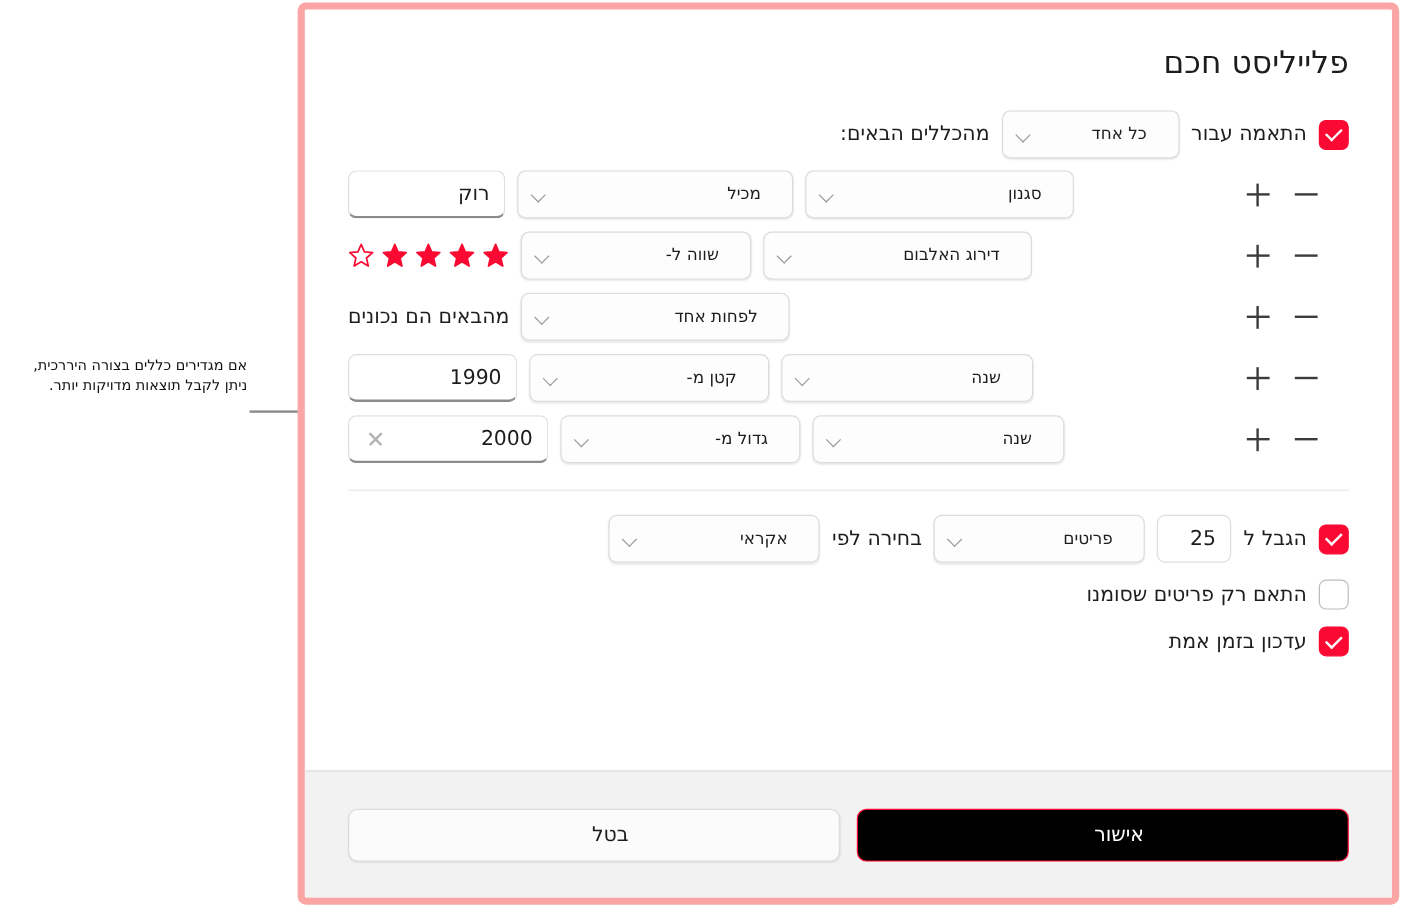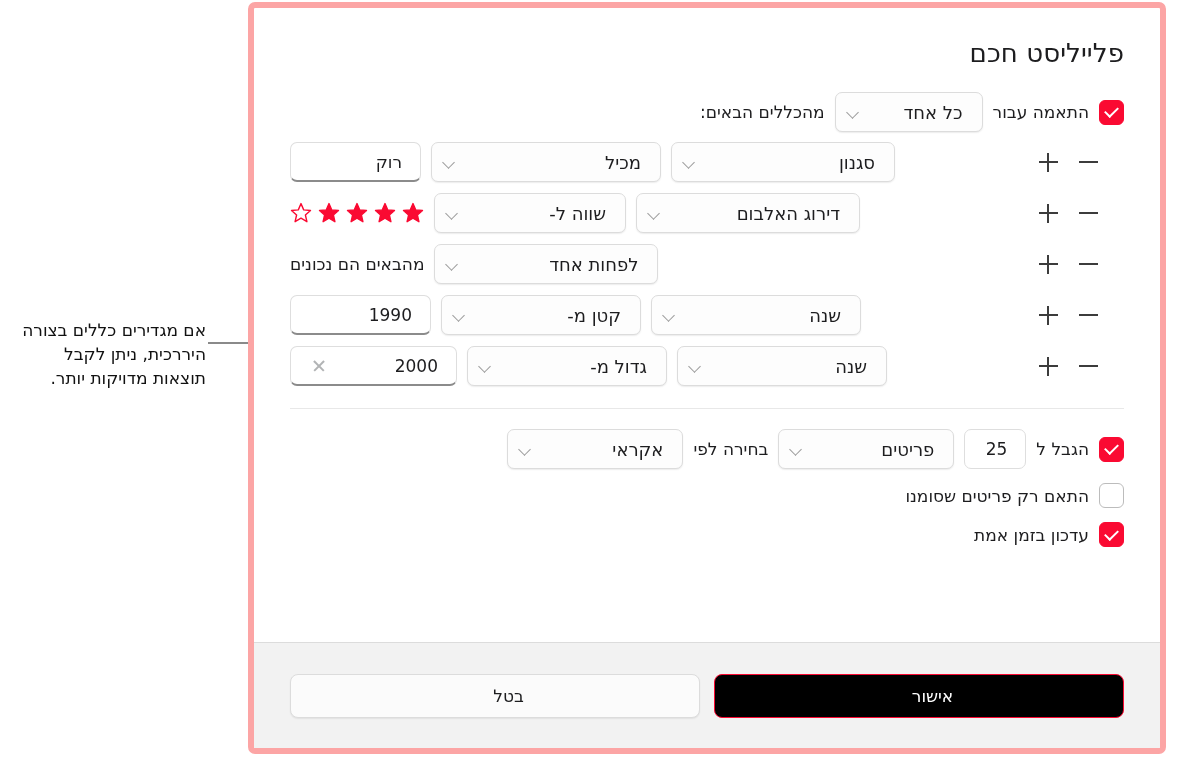--- a/index.html
+++ b/index.html
@@ -86,22 +86,22 @@
   
   .popup {
     height: 40px;
     background: #fdfdfd;
     border: 1px solid #dcdcdc;
     border-radius: 7px;
     box-shadow: 0 1px 1.5px rgba(0,0,0,.08);
     display: flex;
     align-items: center;
     justify-content: flex-start;
-    padding: 0 3px 0 11px;
-    font-size: 18px;
+    padding: 0 10px 0 11px;
+    font-size: 14px;
     color: #1d1d1f;
     white-space: nowrap;
     flex: 0 0 auto;
   }
   .popup .ptext { flex: 1 1 auto; text-align: right; padding-inline-start: 16px; }
   .chev {
     width: 13px; height: 13px;
     flex: 0 0 auto;
     display: inline-block;
     position: relative;
@@ -119,21 +119,21 @@
 
   
   .field {
     height: 40px;
     background: #ffffff;
     border: 1px solid #dedede;
     border-bottom: 2.5px solid #8b8b8b;
     border-radius: 7px;
     display: flex;
     align-items: center;
-    padding: 0 18px;
+    padding: 0 12px;
     font-size: 17px;
     color: #1d1d1f;
     flex: 0 0 auto;
   }
   .field .fval { flex: 1 1 auto; text-align: right; }
   .field.plain { border-bottom: 1px solid #dedede; }
   .clear-x {
     width: 16px; height: 16px;
     position: relative;
     flex: 0 0 auto;
@@ -262,24 +262,23 @@
     box-shadow: 0 1px 1.5px rgba(0,0,0,.07);
   }
 
   
   .callout {
     position: absolute;
     left: 12px; top: 296px;
     width: 194px;
     text-align: right;
     direction: rtl;
-    font-size: 17px;
+    font-size: 12px;
     line-height: 1.42;
     color: #111;
-    margin-top: 22px;
   }
   .bracket {
     position: absolute;
     left: 284px; top: 294px;
     width: 14px; height: 98px;
     border-top: 2px solid #8a8a8a;
     border-bottom: 2px solid #8a8a8a;
     border-right: 2px solid #8a8a8a;
     border-left: none;
   }

